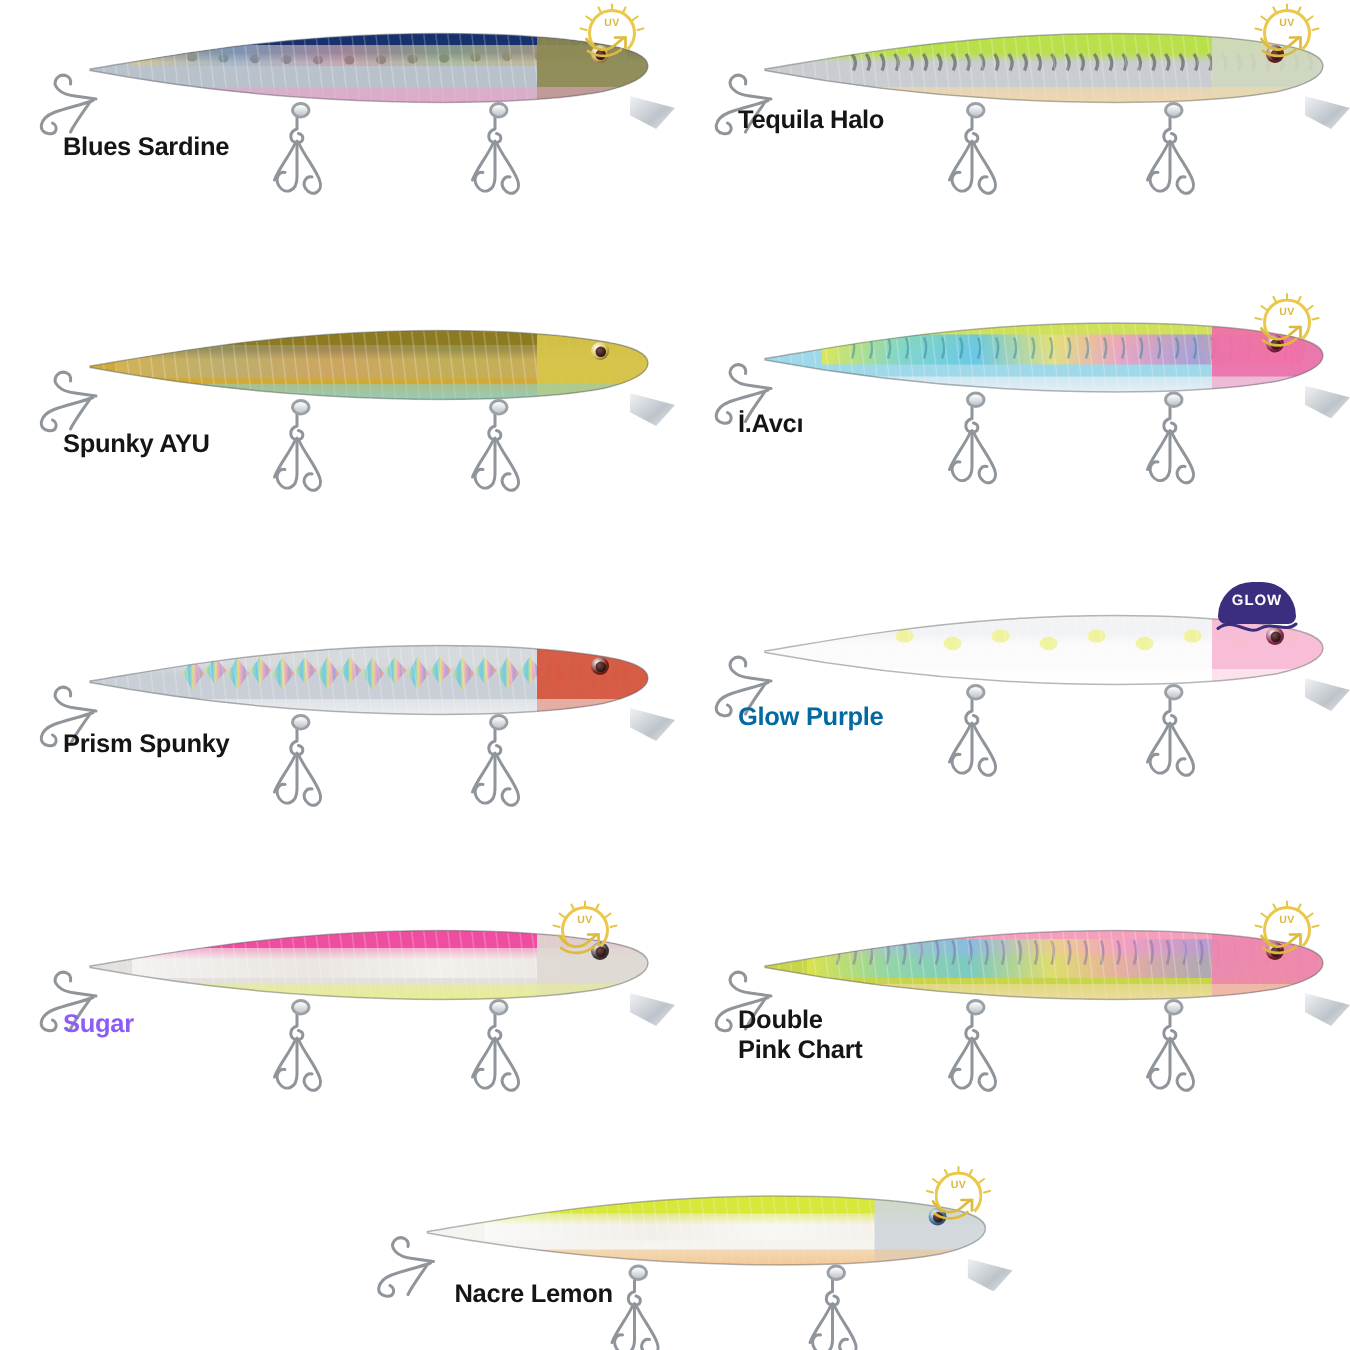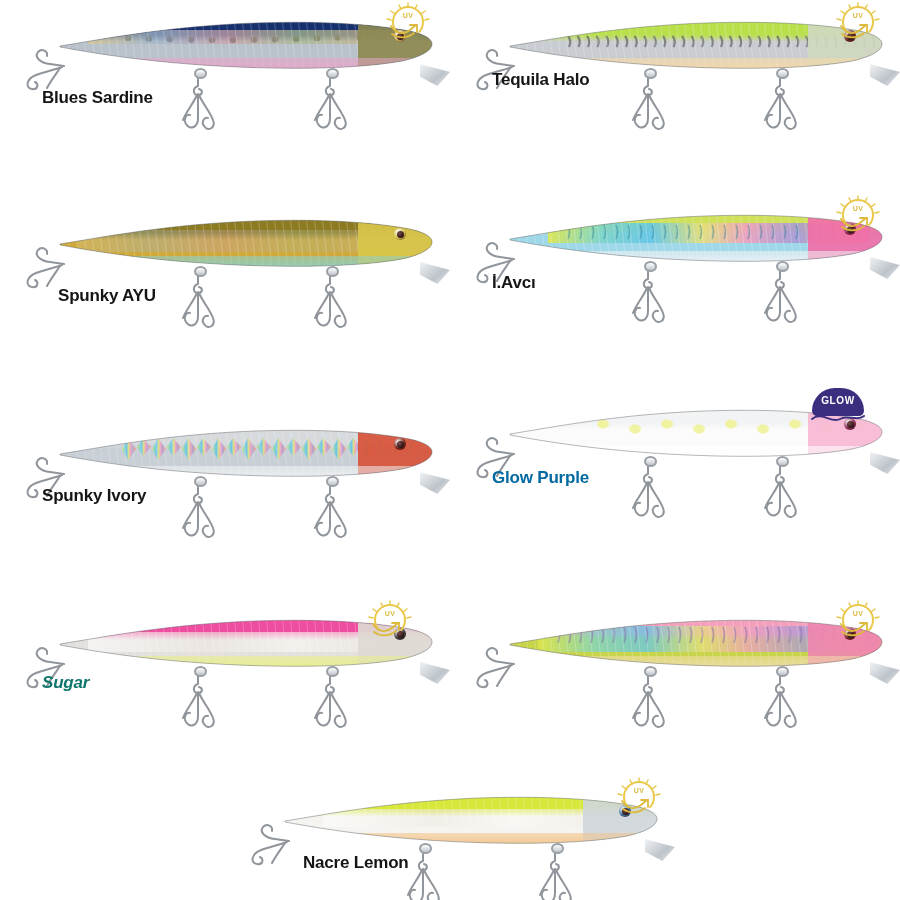--- a/index.html
+++ b/index.html
@@ -485,21 +485,21 @@
       <path d="M27 27 C31 36 38 44 41 52 C44 60 36 64 32 58 C29 54 32 49 36 50"></path>
       <path d="M25 27 C21 36 14 44 11 52"></path>
     </svg></div>
         <div class="bhook" style="left: 290px; top: 60px;"><div class="hang"></div><svg width="52" height="72" viewBox="0 0 52 72" fill="none" stroke="#8f959b" stroke-width="2" stroke-linecap="round">
       <path d="M26 7 L26 18 M26 18 C20 20 21 27 26 27 C31 27 31 22 27 21"></path>
       <path d="M26 26 L26 50 C26 60 18 62 14 56 C11 51 14 46 18 47"></path>
       <path d="M27 27 C31 36 38 44 41 52 C44 60 36 64 32 58 C29 54 32 49 36 50"></path>
       <path d="M25 27 C21 36 14 44 11 52"></path>
     </svg></div>
       </div>
-      <div class="label" style="left: 58px; top: 88px; color: rgb(21, 21, 21);">Spunky AYU</div>
+      <div class="label" style="left: 42px; top: 88px; color: rgb(21, 21, 21);">Spunky AYU</div>
     </div>
     <div class="cell" style="left: 450px; top: 193px;">
       <div class="lure">
         <div class="nosehook"><svg width="56" height="56" viewBox="0 0 56 56" fill="none" stroke="#8f959b" stroke-width="2" stroke-linecap="round">
       <path d="M48 22 L34 20 C24 19 18 13 22 8 C26 4 32 7 31 12"></path>
       <path d="M46 23 C38 26 28 28 20 31 C10 35 9 44 16 45 C22 46 23 40 19 38"></path>
       <path d="M44 24 C40 30 34 38 31 44"></path>
     </svg></div>
         <div class="body"><svg width="376" height="56" viewBox="0 0 376 56" preserveAspectRatio="none">
     <defs>
@@ -784,21 +784,21 @@
       <path d="M27 27 C31 36 38 44 41 52 C44 60 36 64 32 58 C29 54 32 49 36 50"></path>
       <path d="M25 27 C21 36 14 44 11 52"></path>
     </svg></div>
         <div class="bhook" style="left: 290px; top: 60px;"><div class="hang"></div><svg width="52" height="72" viewBox="0 0 52 72" fill="none" stroke="#8f959b" stroke-width="2" stroke-linecap="round">
       <path d="M26 7 L26 18 M26 18 C20 20 21 27 26 27 C31 27 31 22 27 21"></path>
       <path d="M26 26 L26 50 C26 60 18 62 14 56 C11 51 14 46 18 47"></path>
       <path d="M27 27 C31 36 38 44 41 52 C44 60 36 64 32 58 C29 54 32 49 36 50"></path>
       <path d="M25 27 C21 36 14 44 11 52"></path>
     </svg></div>
       </div>
-      <div class="label" style="left: 42px; top: 78px; color: rgb(21, 21, 21);">Spunky Ivory</div>
+      <div class="label" style="left: 42px; top: 78px; color: rgb(21, 21, 21);">Prism Spunky</div>
     </div>
     <div class="cell" style="left: 450px; top: 388px;">
       <div class="lure">
         <div class="nosehook"><svg width="56" height="56" viewBox="0 0 56 56" fill="none" stroke="#8f959b" stroke-width="2" stroke-linecap="round">
       <path d="M48 22 L34 20 C24 19 18 13 22 8 C26 4 32 7 31 12"></path>
       <path d="M46 23 C38 26 28 28 20 31 C10 35 9 44 16 45 C22 46 23 40 19 38"></path>
       <path d="M44 24 C40 30 34 38 31 44"></path>
     </svg></div>
         <div class="body"><svg width="376" height="56" viewBox="0 0 376 56" preserveAspectRatio="none">
     <defs>
@@ -1041,21 +1041,21 @@
       <path d="M27 27 C31 36 38 44 41 52 C44 60 36 64 32 58 C29 54 32 49 36 50"></path>
       <path d="M25 27 C21 36 14 44 11 52"></path>
     </svg></div>
         <div class="bhook" style="left: 290px; top: 60px;"><div class="hang"></div><svg width="52" height="72" viewBox="0 0 52 72" fill="none" stroke="#8f959b" stroke-width="2" stroke-linecap="round">
       <path d="M26 7 L26 18 M26 18 C20 20 21 27 26 27 C31 27 31 22 27 21"></path>
       <path d="M26 26 L26 50 C26 60 18 62 14 56 C11 51 14 46 18 47"></path>
       <path d="M27 27 C31 36 38 44 41 52 C44 60 36 64 32 58 C29 54 32 49 36 50"></path>
       <path d="M25 27 C21 36 14 44 11 52"></path>
     </svg></div>
       </div>
-      <div class="label" style="left: 42px; top: 75px; color: #0f766e; font-style: italic;">Sugar</div>
+      <div class="label" style="left: 42px; top: 75px; color: #8b5cf6;">Sugar</div>
       <div style="position: absolute; left: 368px; top: 2px;">
         <div class="badge-uv">
     <svg class="rays" width="44" height="26" viewBox="0 0 44 26" fill="none" stroke="#e6c647" stroke-width="1.4" stroke-linecap="round">
       <path d="M22 1 L22 5 M13 3 L15 7 M31 3 L29 7 M5 9 L9 12 M39 9 L35 12 M1 17 L5 18 M43 17 L39 18"></path>
     </svg>
     <div class="sun"></div>
     <div class="uvtxt">UV</div>
     <svg class="wave" width="36" height="18" viewBox="0 0 36 18" fill="none" stroke="#ddba3c" stroke-width="1.8" stroke-linecap="round">
       <path d="M1 4 C6 12 14 13 20 8 L26 3"></path>
       <path d="M20 3 L27 3 L27 10"></path>
@@ -1205,20 +1205,22 @@
       <path d="M27 27 C31 36 38 44 41 52 C44 60 36 64 32 58 C29 54 32 49 36 50"></path>
       <path d="M25 27 C21 36 14 44 11 52"></path>
     </svg></div>
         <div class="bhook" style="left: 290px; top: 60px;"><div class="hang"></div><svg width="52" height="72" viewBox="0 0 52 72" fill="none" stroke="#8f959b" stroke-width="2" stroke-linecap="round">
       <path d="M26 7 L26 18 M26 18 C20 20 21 27 26 27 C31 27 31 22 27 21"></path>
       <path d="M26 26 L26 50 C26 60 18 62 14 56 C11 51 14 46 18 47"></path>
       <path d="M27 27 C31 36 38 44 41 52 C44 60 36 64 32 58 C29 54 32 49 36 50"></path>
       <path d="M25 27 C21 36 14 44 11 52"></path>
     </svg></div>
       </div>
+      <div class="label" style="left: 42px; top: 72px; color: rgb(21, 21, 21);">Double
+Pink Chart</div>
       <div style="position: absolute; left: 386px; top: 2px;">
         <div class="badge-uv">
     <svg class="rays" width="44" height="26" viewBox="0 0 44 26" fill="none" stroke="#e6c647" stroke-width="1.4" stroke-linecap="round">
       <path d="M22 1 L22 5 M13 3 L15 7 M31 3 L29 7 M5 9 L9 12 M39 9 L35 12 M1 17 L5 18 M43 17 L39 18"></path>
     </svg>
     <div class="sun"></div>
     <div class="uvtxt">UV</div>
     <svg class="wave" width="36" height="18" viewBox="0 0 36 18" fill="none" stroke="#ddba3c" stroke-width="1.8" stroke-linecap="round">
       <path d="M1 4 C6 12 14 13 20 8 L26 3"></path>
       <path d="M20 3 L27 3 L27 10"></path>

